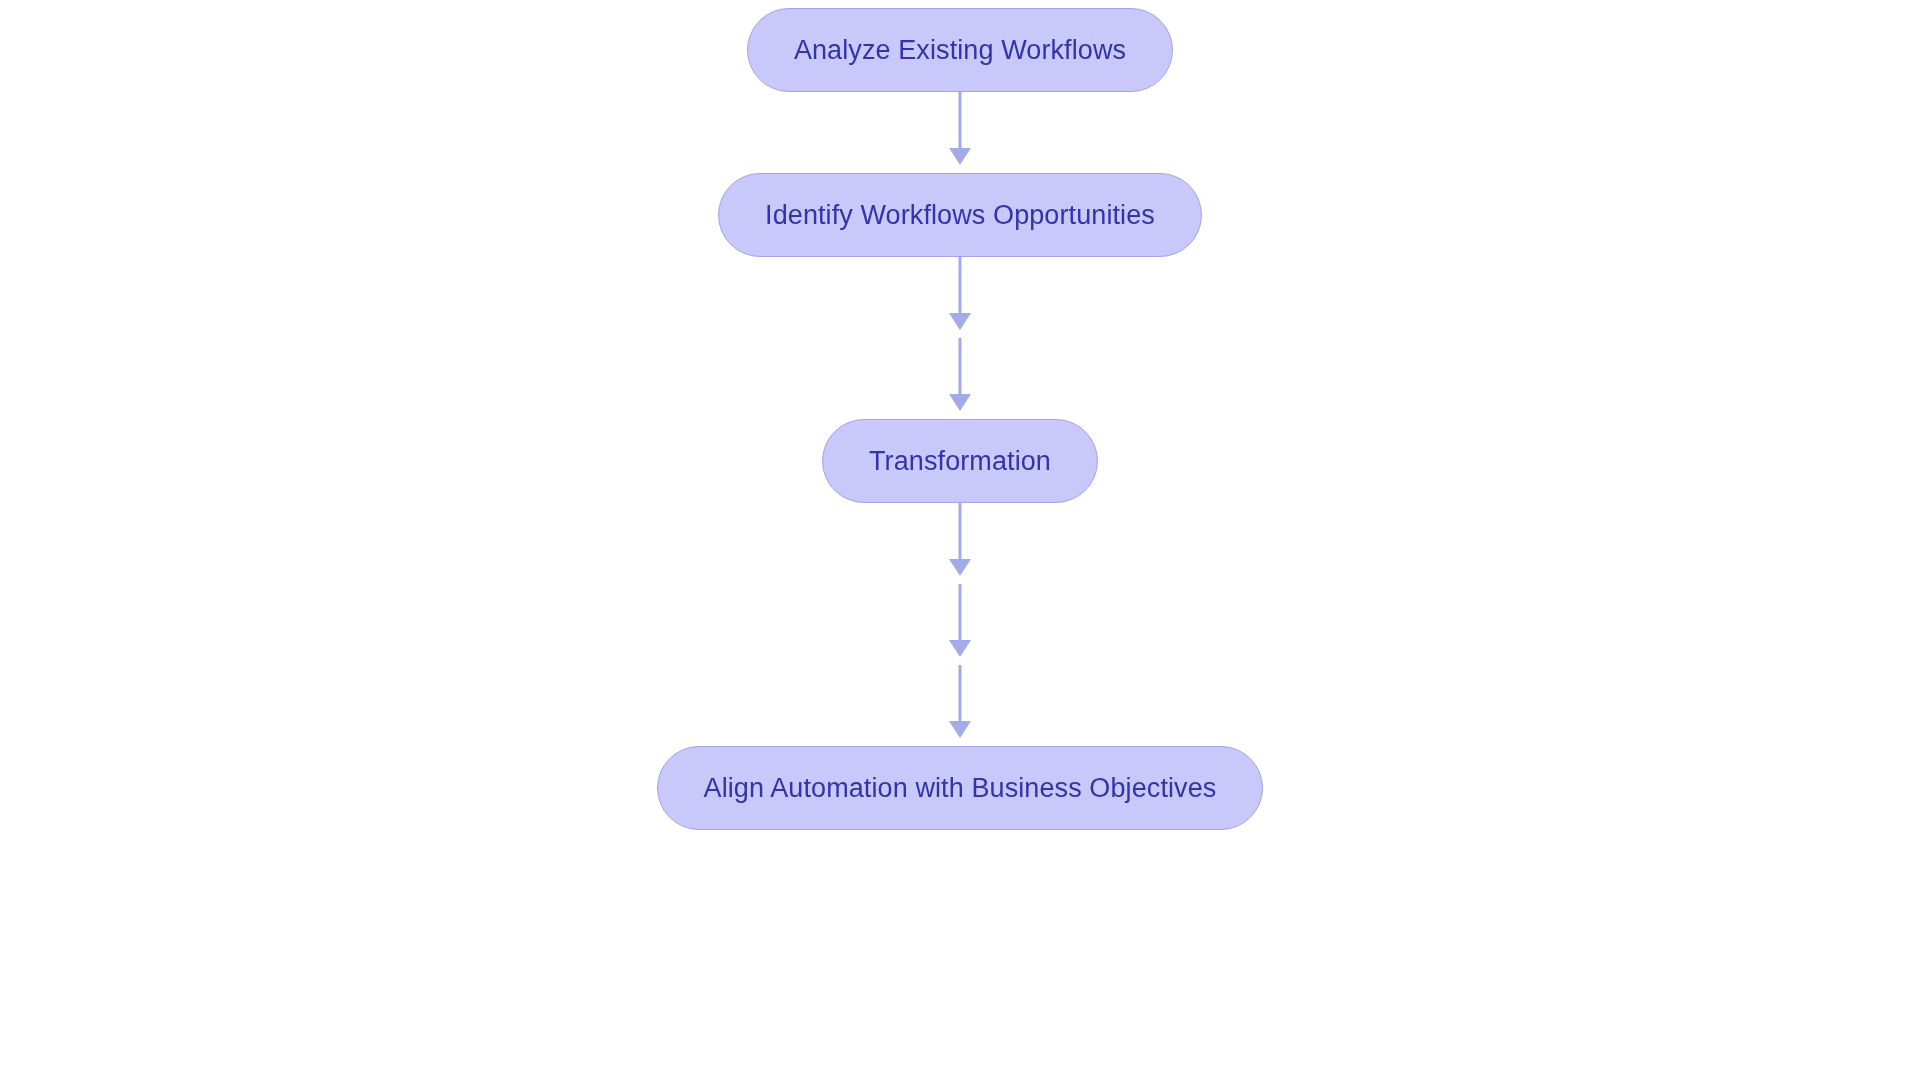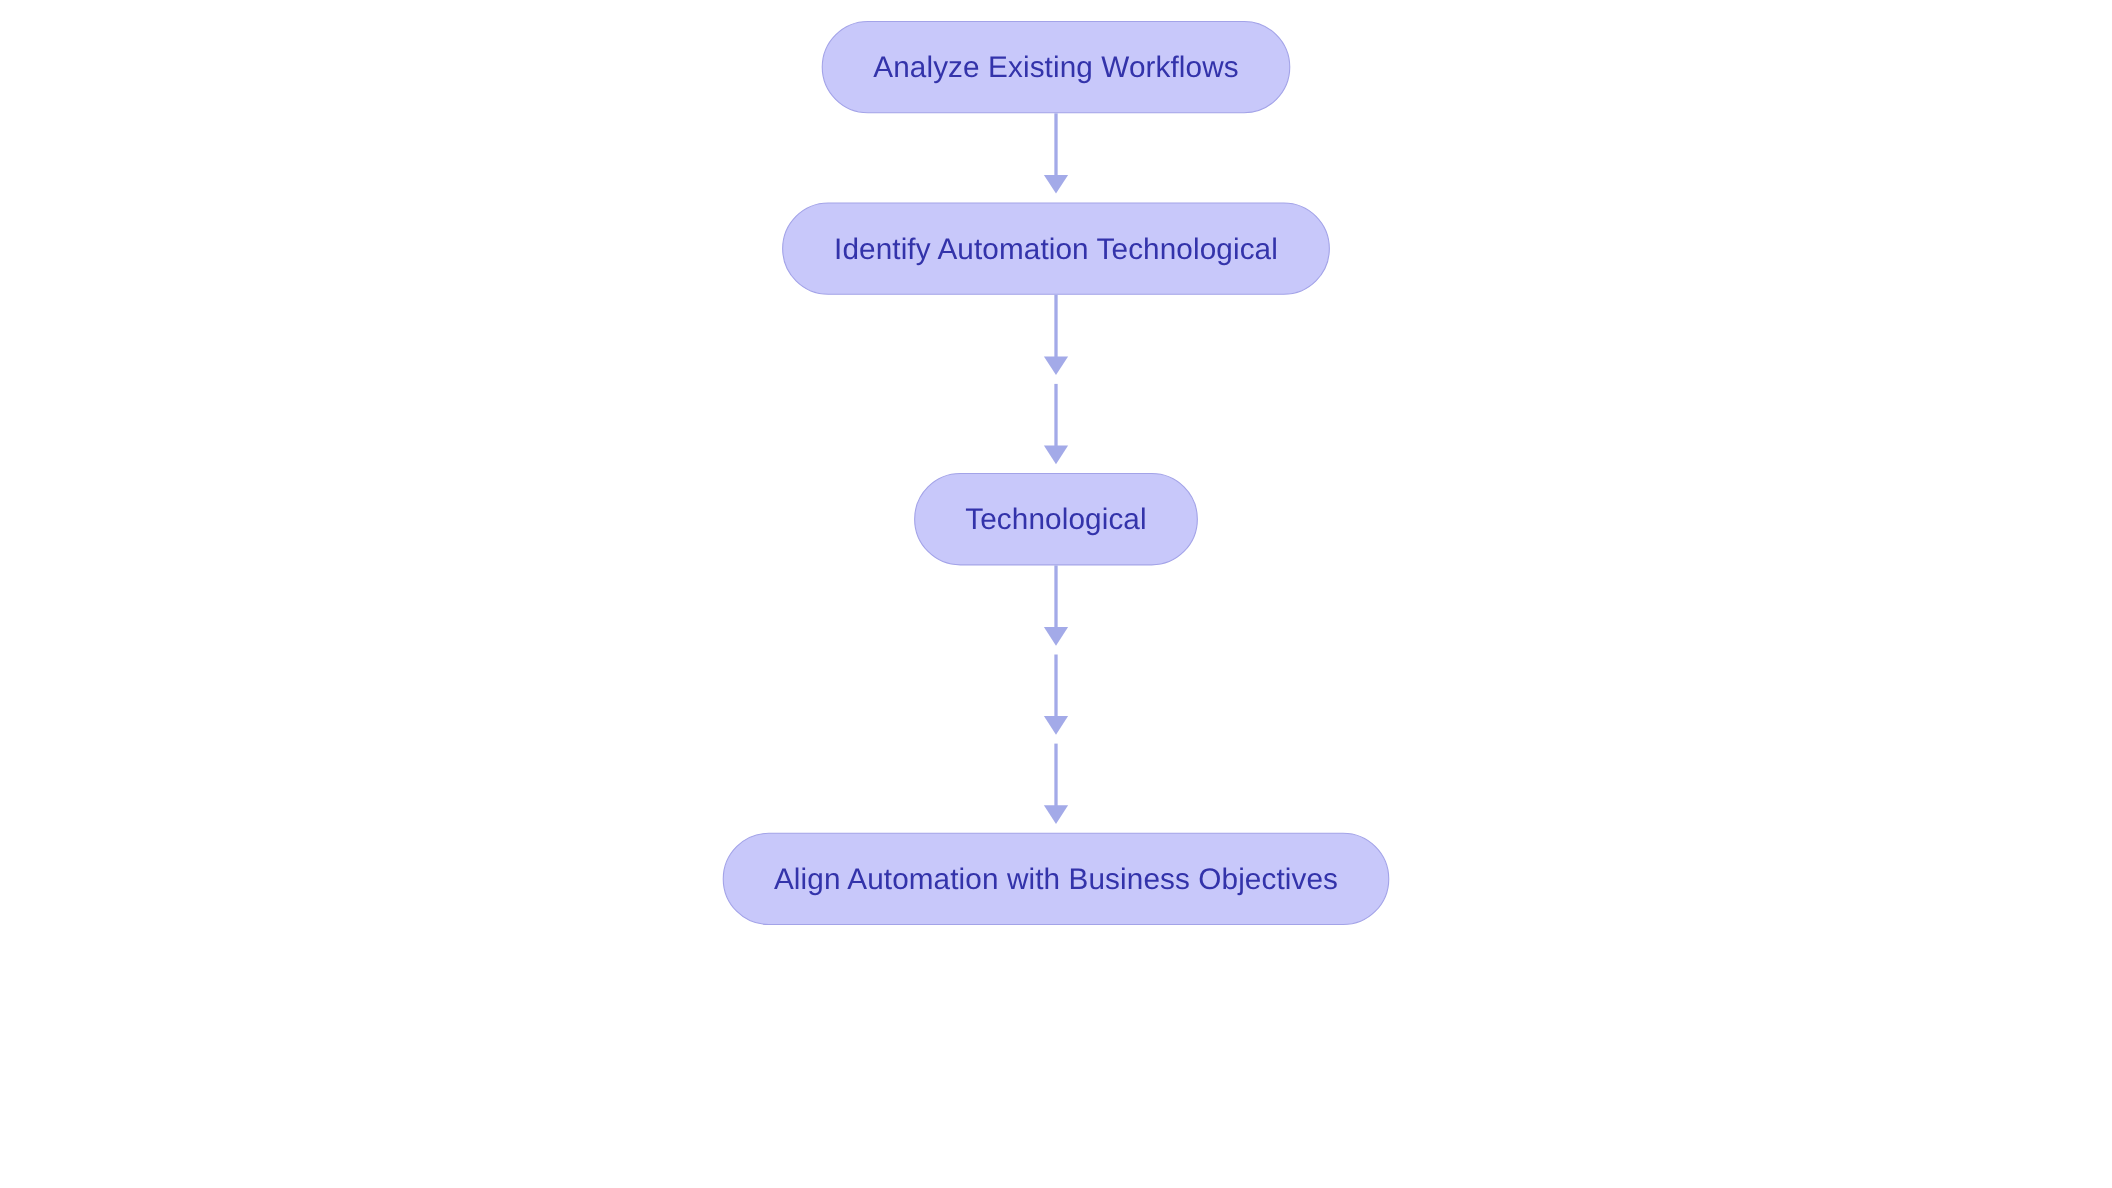--- a/index.html
+++ b/index.html
@@ -25,21 +25,21 @@
   .flow-column {
     position: absolute;
     left: 0;
     top: 0;
     width: 1920px;
     height: 1080px;
     display: flex;
     flex-direction: column;
     align-items: center;
     justify-content: flex-start;
-    padding-top: 19px;
+    padding-top: 8px;
     box-sizing: border-box;
   }
 
   .flow-node {
     box-sizing: border-box;
     height: 84px;
     border-radius: 42px;
     background: #c8c8fa;
     border: 1.6px solid #a3a3e8;
     color: #3333aa;
@@ -98,36 +98,36 @@
     <div class="flow-node">
       <span class="flow-node-label">Analyze Existing Workflows</span>
     </div>
 
     <div class="flow-connector">
       <span class="conn-line"></span>
       <span class="conn-head"></span>
     </div>
 
     <div class="flow-node">
-      <span class="flow-node-label">Identify Automation Technological</span>
+      <span class="flow-node-label">Identify Workflows Opportunities</span>
     </div>
 
     <div class="flow-connector">
       <span class="conn-line"></span>
       <span class="conn-head"></span>
     </div>
 
 
     <div class="flow-connector">
       <span class="conn-line"></span>
       <span class="conn-head"></span>
     </div>
 
     <div class="flow-node">
-      <span class="flow-node-label">Technological</span>
+      <span class="flow-node-label">Transformation</span>
     </div>
 
     <div class="flow-connector">
       <span class="conn-line"></span>
       <span class="conn-head"></span>
     </div>
 
 
     <div class="flow-connector">
       <span class="conn-line"></span>

